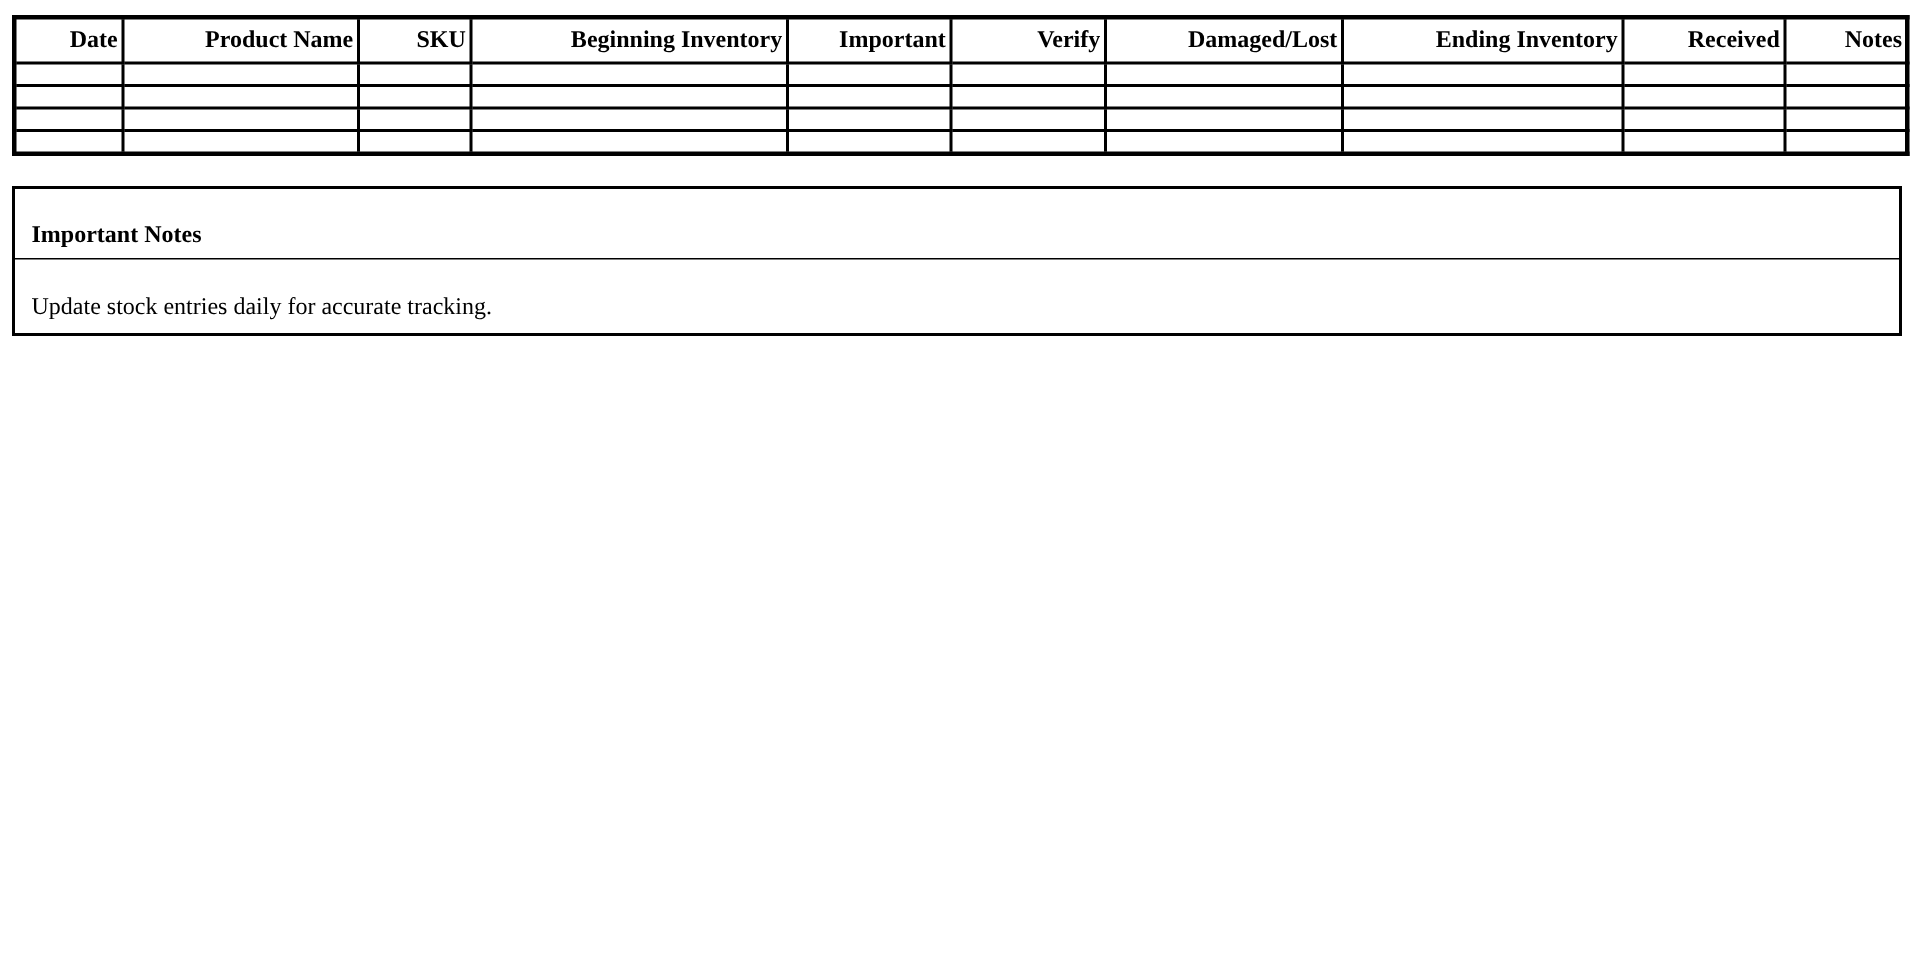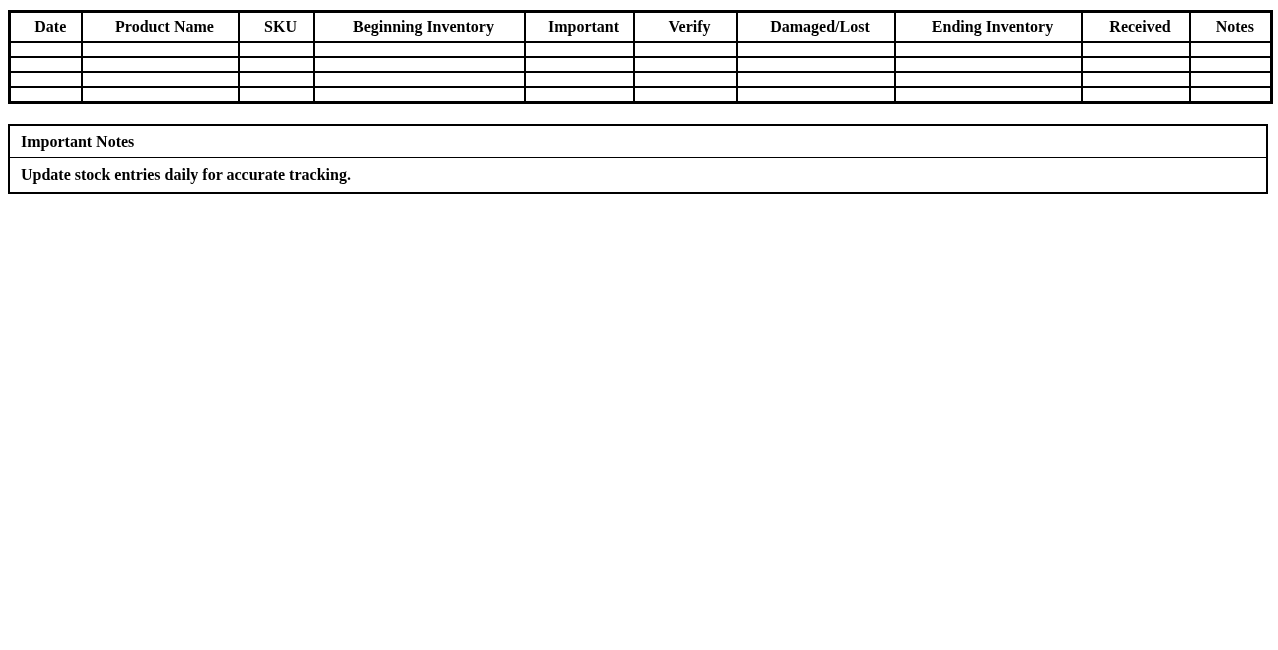--- a/index.html
+++ b/index.html
@@ -30,52 +30,52 @@
   }
   table.inventory th,
   table.inventory td {
     border: 2px solid #000000;
     overflow: hidden;
     white-space: nowrap;
   }
   table.inventory th {
     font-size: 16px;
     font-weight: bold;
-    text-align: center;
+    text-align: right;
     vertical-align: middle;
     height: 28px;
     padding: 0 2px 0 11px;
   }
   table.inventory td.blank {
     height: 13px;
     padding: 0;
   }
   
   table.notes {
     width: 1260px;
     margin-top: 20px;
     border: 2px solid #000000;
   }
   table.notes th,
   table.notes td {
     border: 1px solid #000000;
     text-align: left;
     vertical-align: middle;
     font-size: 16px;
-    padding: 0 2px 0 11px;
+    padding: 15px 2px 0 11px;
     overflow: hidden;
     white-space: nowrap;
     margin-left: 37px;
   }
   table.notes th {
     font-weight: bold;
     height: 31px;
   }
   table.notes td {
-    font-weight: bold;
+    font-weight: normal;
     height: 34px;
   }
 </style>
 </head>
 <body>
 
 <div class="page">
 
   <table class="inventory">
     <colgroup>

